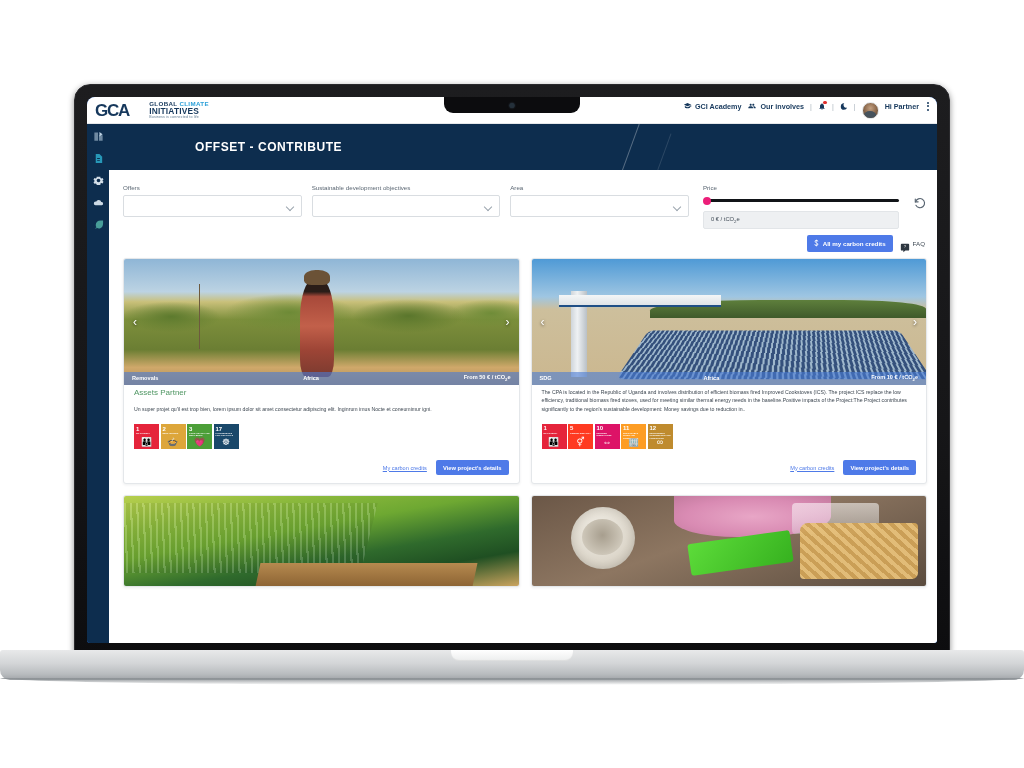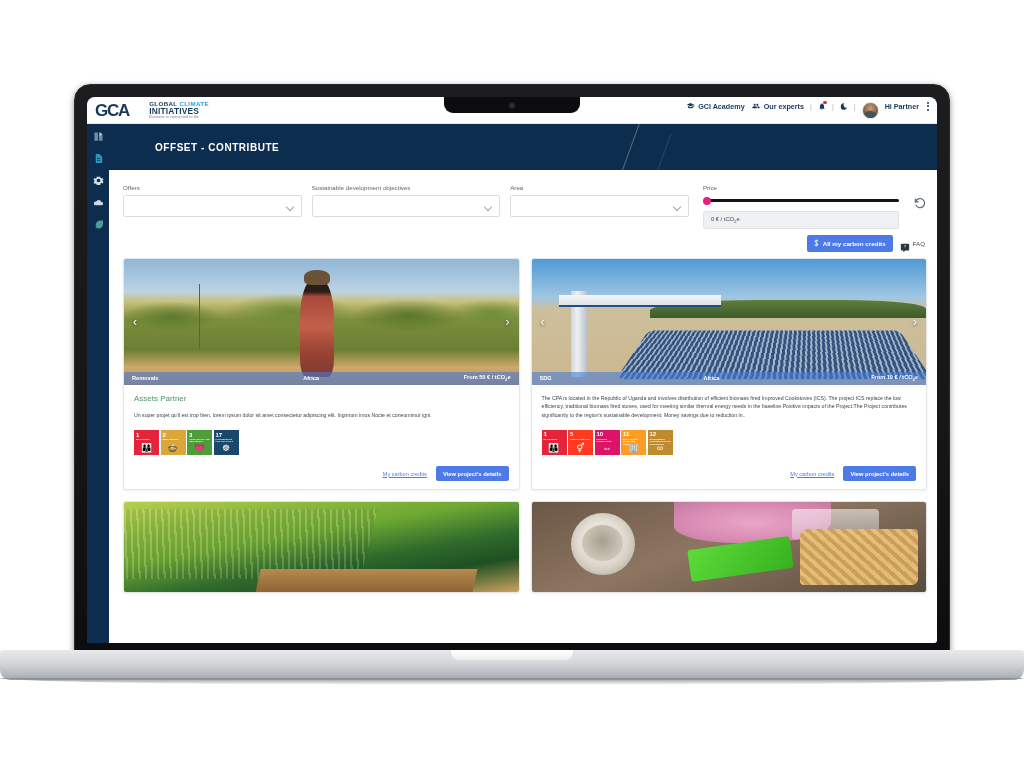--- a/index.html
+++ b/index.html
@@ -104,22 +104,22 @@
   .side-ico svg { width: 100%; height: 100%; }
 
   .content { flex: 1; background: #ffffff; position: relative; overflow: hidden; }
 
   
   .banner {
     height: 46px; background: #0d2d4e; position: relative; overflow: hidden;
     display: flex; align-items: center;
   }
   .banner-title {
-    color: #fff; font-size: 10px; font-weight: 700; letter-spacing: .55px;
-    margin-left: 46px;
+    color: #fff; font-size: 12px; font-weight: 700; letter-spacing: .55px;
+    margin-left: 86px;
   }
   .banner-diag {
     position: absolute; right: 312px; top: -30px; width: 1px; height: 130px;
     background: rgba(255,255,255,.30); transform: rotate(20deg);
   }
   .banner-diag2 {
     position: absolute; right: 288px; top: 6px; width: 1px; height: 120px;
     background: rgba(255,255,255,.13); transform: rotate(20deg);
   }
 
@@ -205,21 +205,21 @@
     position:absolute; left:0; right:0; bottom:0; height:13px;
     background: rgba(74,124,214,.60);
     display:flex; align-items:center; color:#fff; font-size:5.6px; font-weight:600;
     padding: 0 8px;
   }
   .media-bar .mb-l { flex: 0 0 auto; }
   .media-bar .mb-c { flex: 1; text-align:center; }
   .media-bar .mb-r { flex: 0 0 auto; }
   .media-bar sub { font-size: 4.2px; }
 
-  .card-body { padding: 9px 10px 8px 10px; flex:1; display:flex; flex-direction:column; }
+  .card-body { padding: 3px 10px 8px 10px; flex:1; display:flex; flex-direction:column; }
   .card-title { font-size: 8px; color: #4f9663; font-weight: 400; margin-bottom: 8px; }
   .card-desc { font-size: 5.2px; color:#3c4650; line-height: 1.62; }
   .sdg-row { display:flex; gap: 1.5px; margin-top: 11px; }
   .sdg {
     width: 25px; height: 25px; position:relative; color:#fff; overflow:hidden;
     display:flex; flex-direction:column; padding: 1.5px 1.5px 0 2px;
   }
   .sdg-num { font-size: 6px; font-weight: 800; line-height:1; }
   .sdg-nm { font-size: 2.1px; font-weight: 700; line-height: 1.12; margin-top:.5px; letter-spacing:.04px; }
   .sdg-gly { position:absolute; left:50%; bottom:2px; transform:translateX(-50%); font-size: 9px; line-height:1; }
@@ -359,21 +359,21 @@
                   </svg>
               </span>
               <span>GCI Academy</span>
             </div>
             <div class="hitem">
               <span>
                 <svg width="10" height="8" viewBox="0 0 24 24" fill="#16385c">
                     <path d="M16 11c1.66 0 3-1.34 3-3s-1.34-3-3-3-3 1.34-3 3 1.34 3 3 3zm-8 0c1.66 0 3-1.34 3-3S9.66 5 8 5 5 6.34 5 8s1.34 3 3 3zm0 2c-2.33 0-7 1.17-7 3.5V19h14v-2.5C15 14.17 10.33 13 8 13zm8 0c-.29 0-.62.02-.97.05 1.16.84 1.97 1.97 1.97 3.45V19h6v-2.5c0-2.33-4.67-3.5-7-3.5z"></path>
                   </svg>
               </span>
-              <span>Our experts</span>
+              <span>Our involves</span>
             </div>
             <span class="hsep">|</span>
             <span style="position:relative;display:inline-flex;">
               <svg width="8" height="9" viewBox="0 0 24 24" fill="#16385c">
                   <path d="M12 22c1.1 0 2-.9 2-2h-4c0 1.1.9 2 2 2zm6-6v-5c0-3.07-1.63-5.64-4.5-6.32V4a1.5 1.5 0 0 0-3 0v.68C7.64 5.36 6 7.92 6 11v5l-2 2v1h16v-1l-2-2z"></path>
                 </svg>
               <span style="position:absolute;right:-1px;top:-1px;width:3.5px;height:3.5px;border-radius:50%;background:#e03030;"></span>
             </span>
             <span class="hsep">|</span>
             <span>

